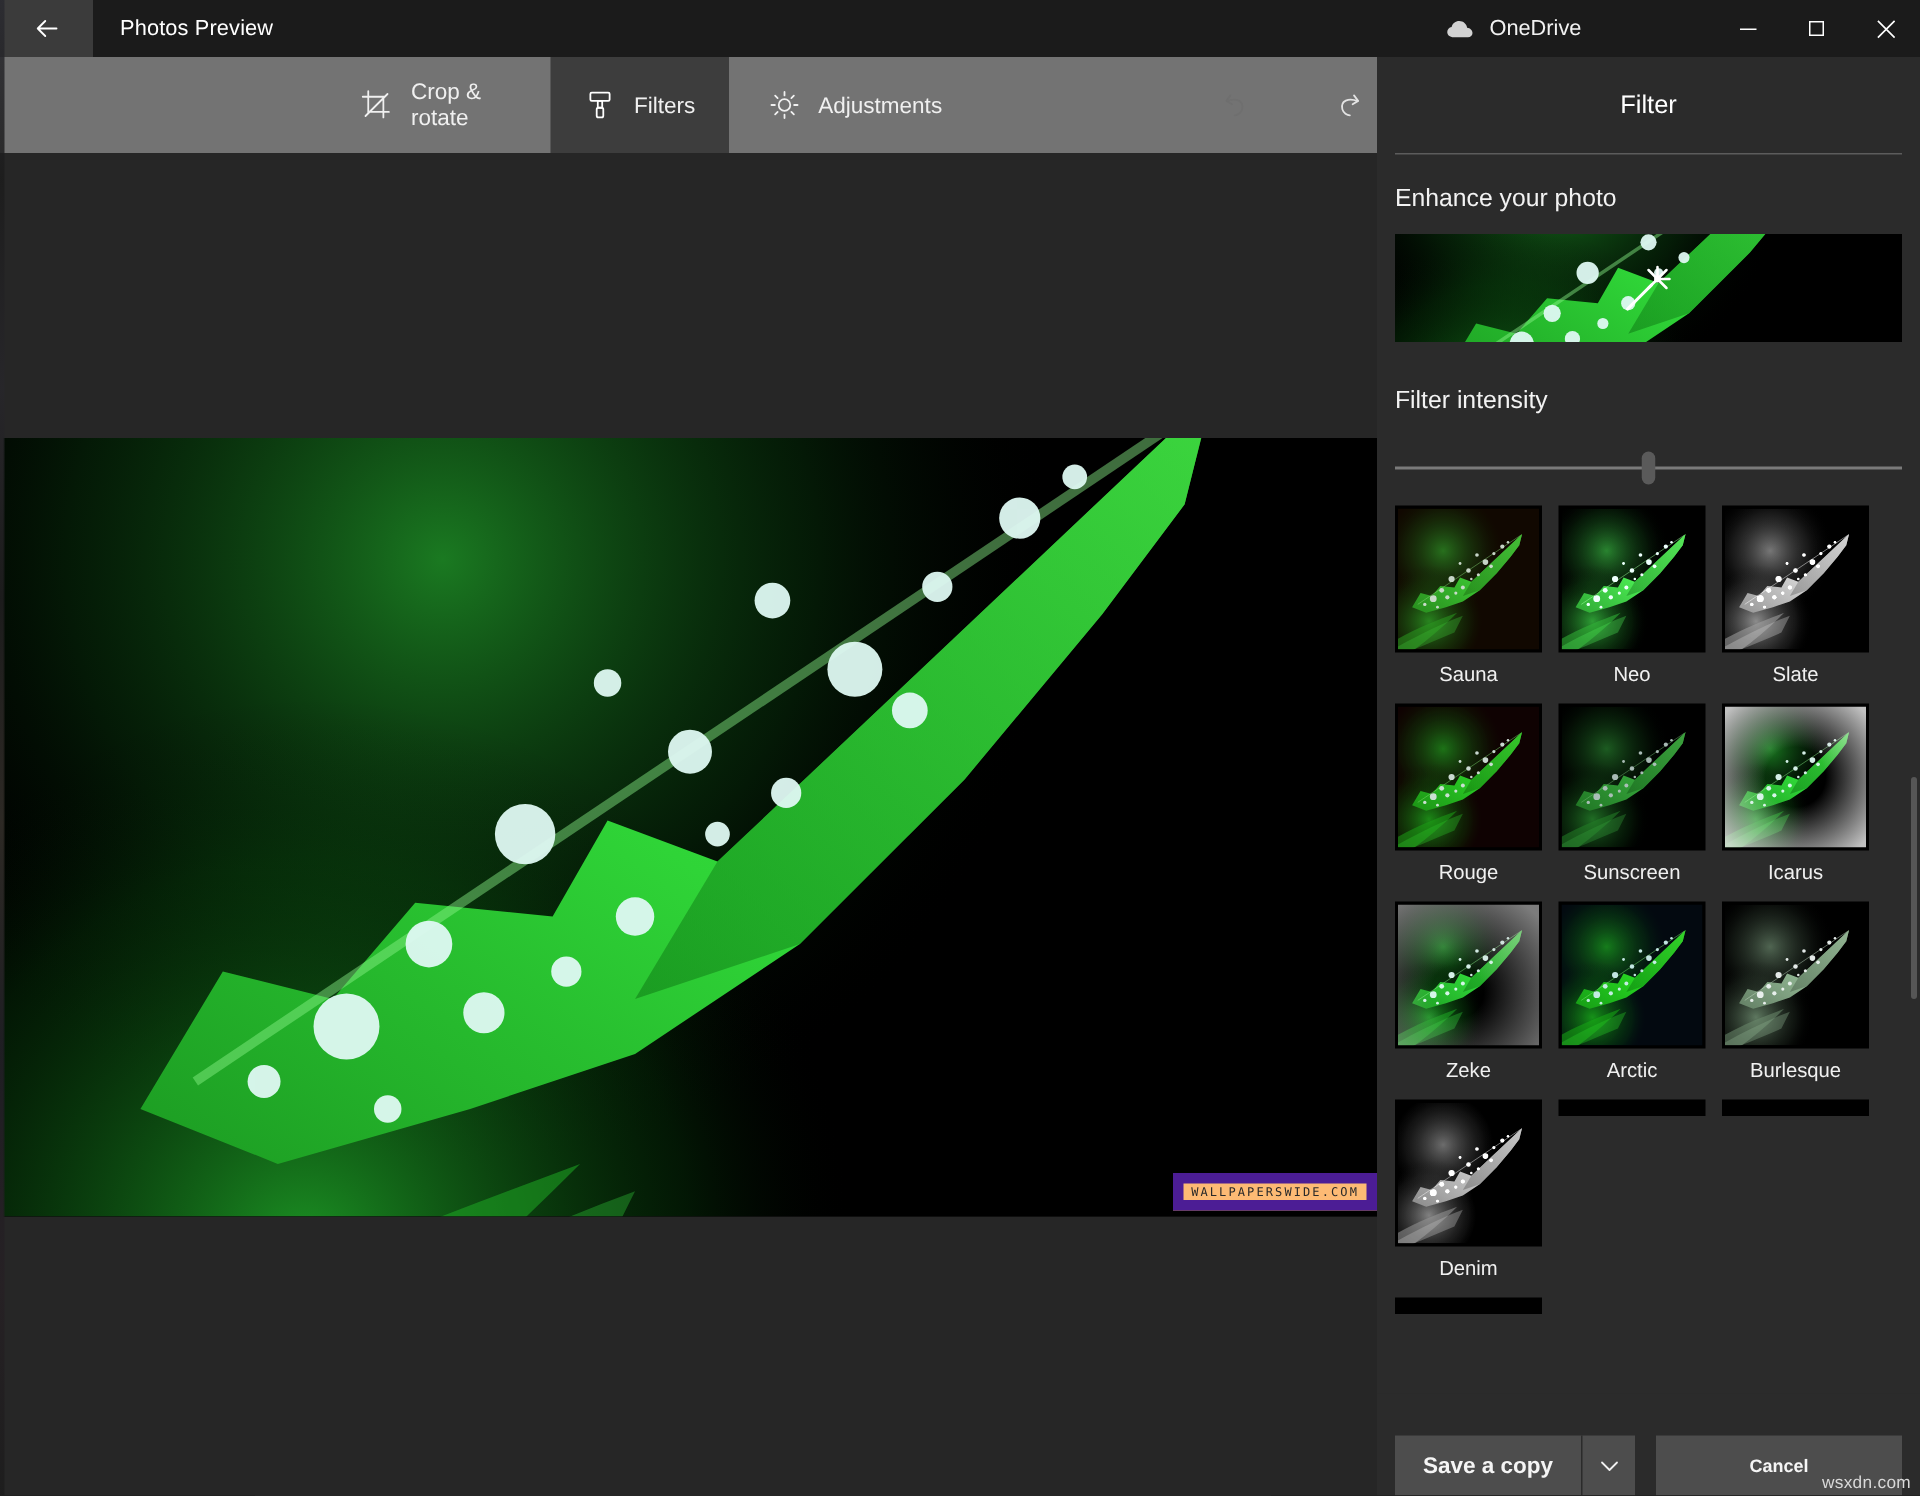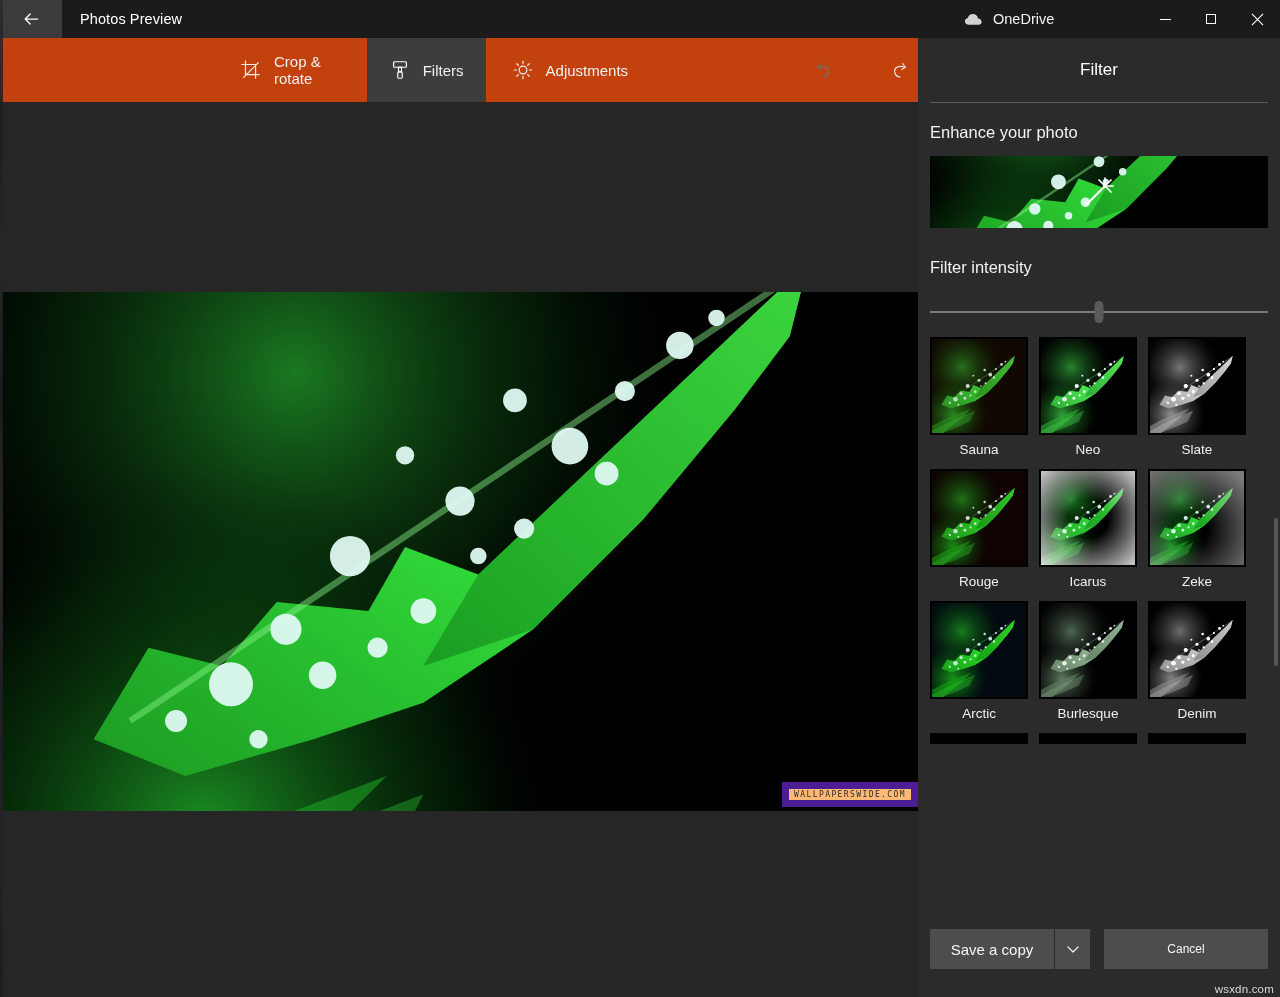--- a/index.html
+++ b/index.html
@@ -39,21 +39,21 @@
     width:46px; height:38px; display:flex; align-items:center; justify-content:center;
   }
   .wc .glyph { color:#ffffff; }
   .wc-min .glyph { width:11px; height:1px; background:#fff; display:block; }
   .wc-max .glyph { width:10px; height:10px; border:1px solid #fff; display:block; }
   .wc-close svg { width:13px; height:13px; }
 
   
   .toolbar {
     position:absolute; top:38px; left:0; width:918px; height:64px;
-    background:#c2410c; display:flex; align-items:center;justify-content:space-between;
+    background:#737373; display:flex; align-items:center;justify-content:space-between;
   }
   .tool {
     height:64px; display:flex; align-items:center; gap:12px;
     padding:0 22px; color:#f0f0f0; font-size:15px;
   }
   .tool.active { background:#3d3d3d; }
   .tool svg { width:22px; height:22px; flex:0 0 auto; }
   .tool-crop { margin-left:218px; }
   .tool-filters { margin-left:6px; }
   .tool-adjust { margin-left:4px; }
@@ -147,21 +147,21 @@
   .ov { position:absolute; inset:0; pointer-events:none; }
 
   .scrollbar {
     position:absolute; right:2px; top:480px; width:4px; height:148px;
     background:#666; border-radius:2px; opacity:.75;
   }
 
   
   .footer {
     position:absolute; left:0; bottom:0; width:362px; height:68px;
-    background:#2b2b2b; display:flex; align-items:flex-start; padding:0 12px; gap:14px;
+    background:#2b2b2b; display:flex; align-items:flex-end; padding:0 12px; gap:14px;font-weight:bold;
   }
   .save-group { display:flex; height:40px; }
   .btn-save {
     background:#4d4d4d; color:#f5f5f5; font-size:15px;
     display:flex; align-items:center; justify-content:center;
     padding:0 16px; min-width:124px;
   }
   .btn-save-caret {
     background:#4d4d4d; width:36px; display:flex; align-items:center;
     justify-content:center; border-left:1px solid #2b2b2b;
@@ -400,20 +400,28 @@
       <div class="fcell">
         <div class="fthumb">
           <svg class="leaf-svg" viewBox="0 0 100 100" style="filter:saturate(1.15)">
             <use href="#leaf-art" width="100" height="100"></use>
           </svg>
           <div class="ov" style="background:rgba(150,20,20,.10)"></div>
         </div>
         <div class="fname">Rouge</div>
       </div>
 
+      <div class="fcell">
+        <div class="fthumb">
+          <svg class="leaf-svg" viewBox="0 0 100 100" style="filter:brightness(.78) saturate(.85)">
+            <use href="#leaf-art" width="100" height="100"></use>
+          </svg>
+        </div>
+        <div class="fname">Sunscreen</div>
+      </div>
 
       <div class="fcell">
         <div class="fthumb">
           <svg class="leaf-svg" viewBox="0 0 100 100">
             <use href="#leaf-art" width="100" height="100"></use>
           </svg>
           <div class="ov" style="background:radial-gradient(circle at 50% 50%, rgba(255,255,255,0) 30%, rgba(235,235,235,.82) 95%)"></div>
         </div>
         <div class="fname">Icarus</div>
       </div>

